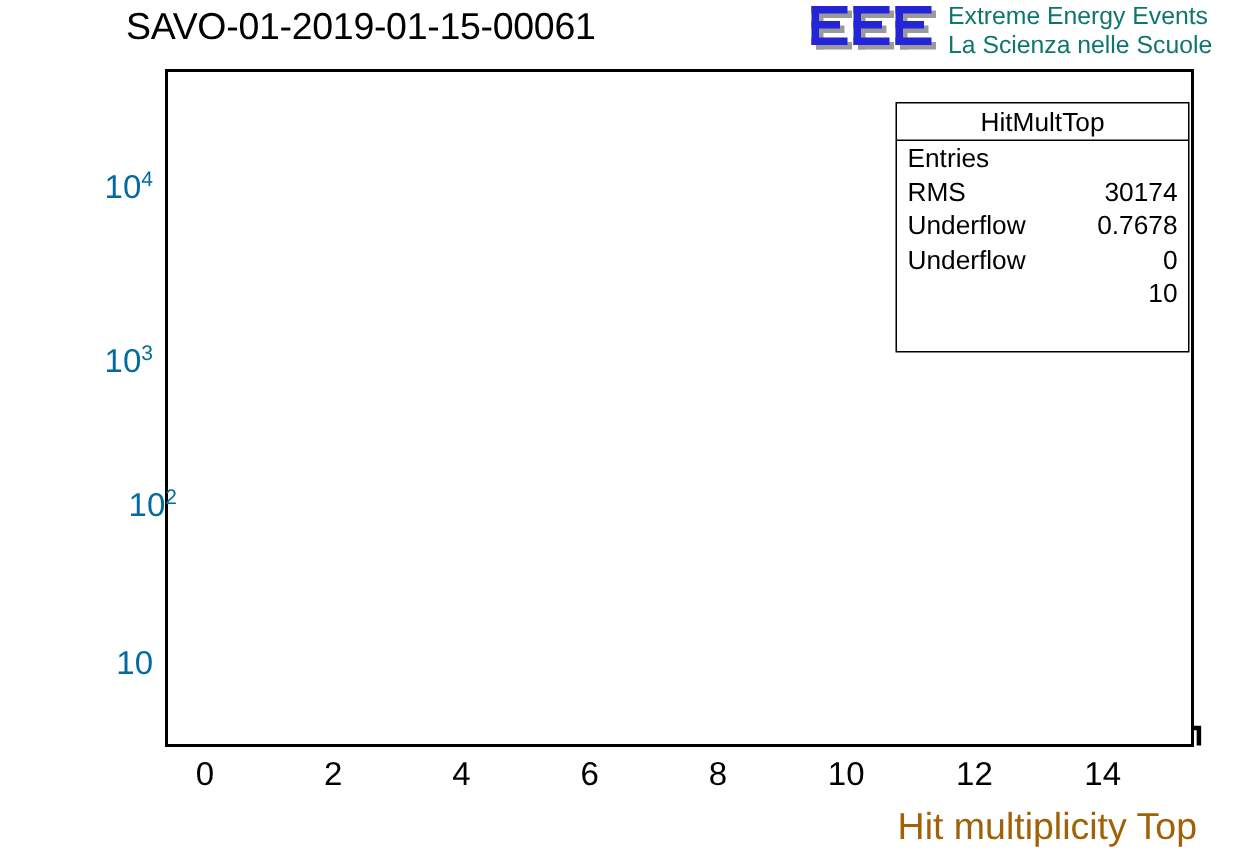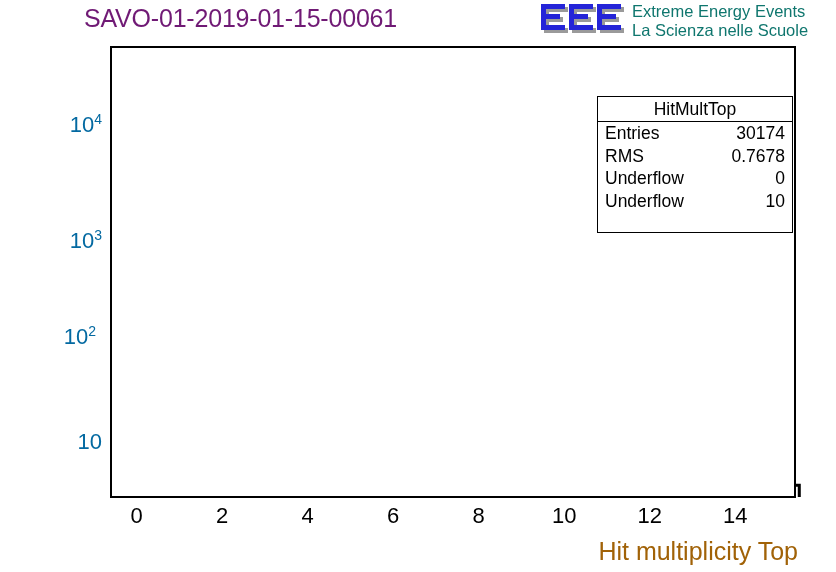--- a/index.html
+++ b/index.html
@@ -7,21 +7,21 @@
   body{
     width:836px;height:572px;background:#ffffff;
     font-family:"Liberation Sans", sans-serif;
     overflow:hidden;position:relative;
   }
   #root{position:absolute;left:0;top:0;width:836px;height:572px;}
 
   
   .plot-title{
     position:absolute; left:84px; top:4px;
-    font-size:25px; color:#701a75; white-space:nowrap;
+    font-size:25px; color:#000000; white-space:nowrap;
     letter-spacing:-0.2px;
   }
   .eee-logo{
     position:absolute; left:540px; top:2px; width:290px; height:40px;
   }
   .eee-mark{
     position:absolute; left:0px; top:1px; width:88px; height:34px;
   }
   .eee-text{
     position:absolute; left:92px; top:0px;
@@ -53,33 +53,34 @@
     position:absolute; font-size:22px; color:#000; text-align:center;
     white-space:nowrap;
   }
   .axis-title{
     position:absolute; right:38px; bottom:6px;
     font-size:25px; color:#a16207; white-space:nowrap;
   }
 
   
   #stats{
-    position:absolute; left:597px; top:68px; width:196px; height:137px;
+    position:absolute; left:597px; top:68px; width:196px; height:167px;
     background:transparent; box-sizing:border-box;
     border:1px solid #000;
-    font-size:17px; color:#000;margin-top:28px;
+    font-size:17px; color:#000;
   }
   #stats .st-title{
     height:24px; line-height:24px; text-align:center;
     border-bottom:1px solid #000; font-size:17.5px;
   }
   #stats .st-row{
     display:flex; justify-content:space-between;
     padding:0 7px; height:22.6px; line-height:22.6px;
     font-size:17.5px;
+    flex-direction:column;
   }
   #stats .st-row .k{text-align:left;}
   #stats .st-row .v{text-align:right;}
 </style>
 </head>
 <body>
 
 <div id="root">
 
   <div class="plot-title">SAVO-01-2019-01-15-00061</div>
@@ -287,21 +288,21 @@
         <line x1="192.225" y1="47" x2="192.225" y2="497" stroke="#000000" stroke-width="3" stroke-dasharray="9,8"></line>
         <line x1="224.2875" y1="47" x2="224.2875" y2="497" stroke="#ffc000" stroke-width="3"></line>
         <line x1="264.9" y1="47" x2="264.9" y2="497" stroke="#ff0000" stroke-width="3"></line>
       </g>
   </svg>
 
   <div id="frame"></div>
 
   <div id="ylabels">
       <div class="ylab" style="top: 429.132px; left: 30px; width: 72px;">10</div>
-      <div class="ylab" style="top: 323.224px; left: 24px; width: 72px;">10<sup>2</sup></div>
+      <div class="ylab" style="top: 323.224px; left: 46px; width: 72px;">10<sup>2</sup></div>
       <div class="ylab" style="top: 217.317px; left: 30px; width: 72px; margin-top: 10px;">10<sup>3</sup></div>
       <div class="ylab" style="top: 111.41px; left: 30px; width: 72px;">10<sup>4</sup></div>
     </div>
   <div id="xlabels">
       <div class="xlab" style="left: 111.65px; width: 50px; top: 503px;">0</div>
       <div class="xlab" style="left: 197.15px; width: 50px; top: 503px;">2</div>
       <div class="xlab" style="left: 282.65px; width: 50px; top: 503px;">4</div>
       <div class="xlab" style="left: 368.15px; width: 50px; top: 503px;">6</div>
       <div class="xlab" style="left: 453.65px; width: 50px; top: 503px;">8</div>
       <div class="xlab" style="left: 539.15px; width: 50px; top: 503px;">10</div>

